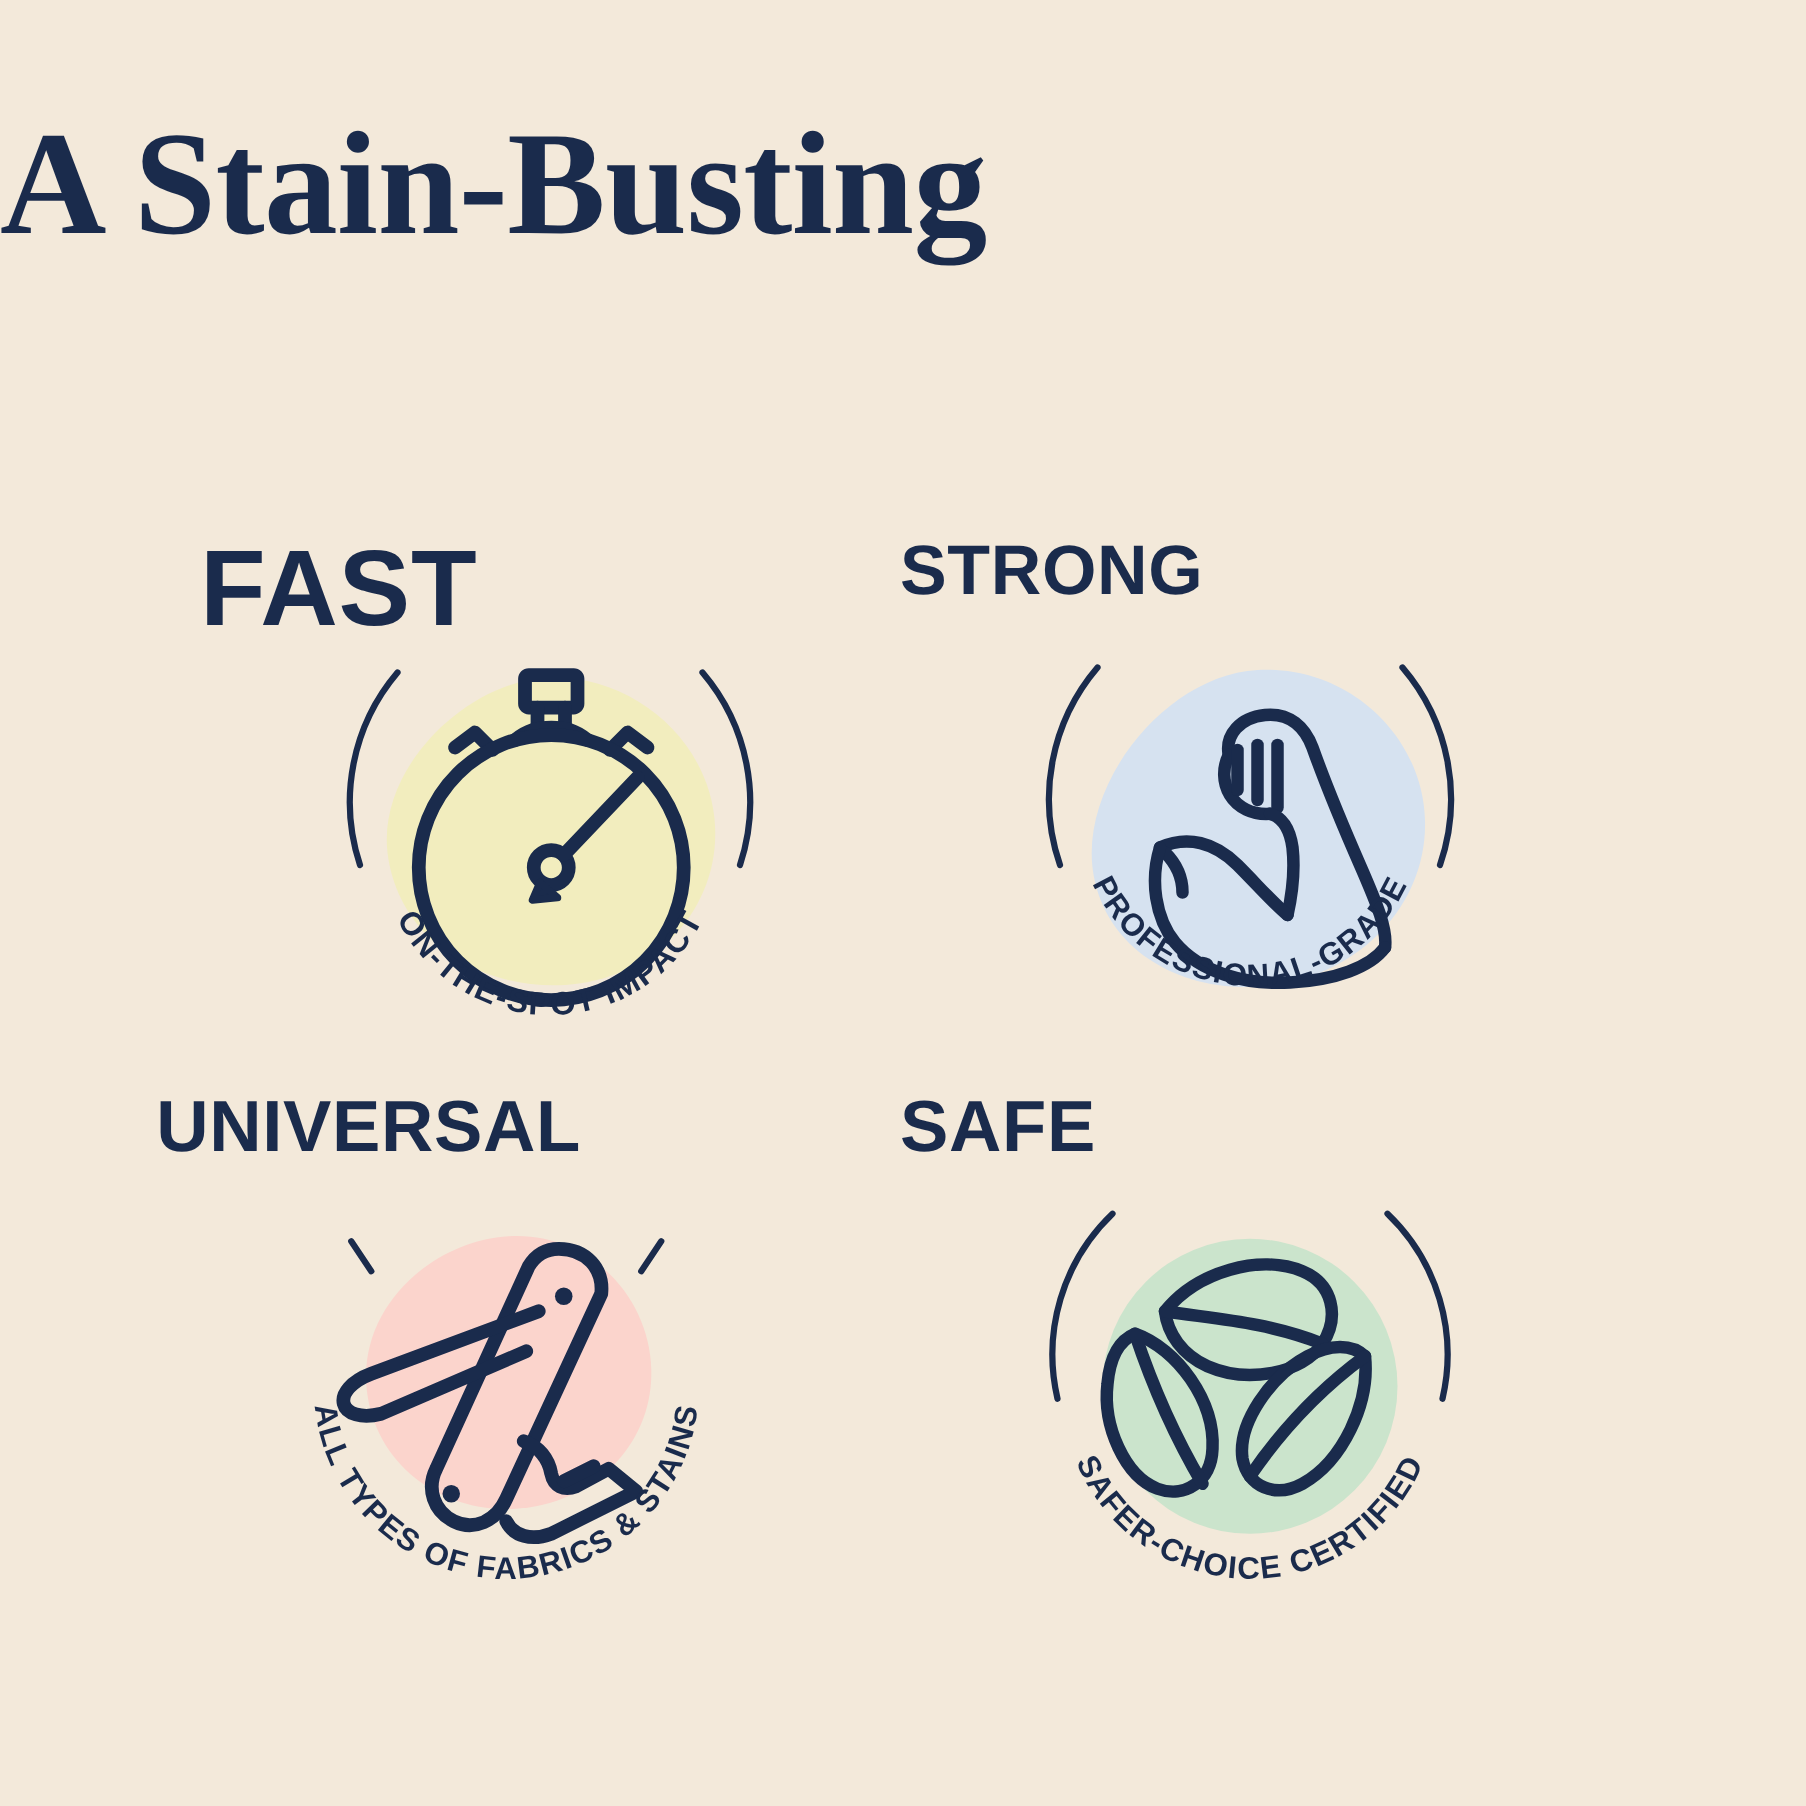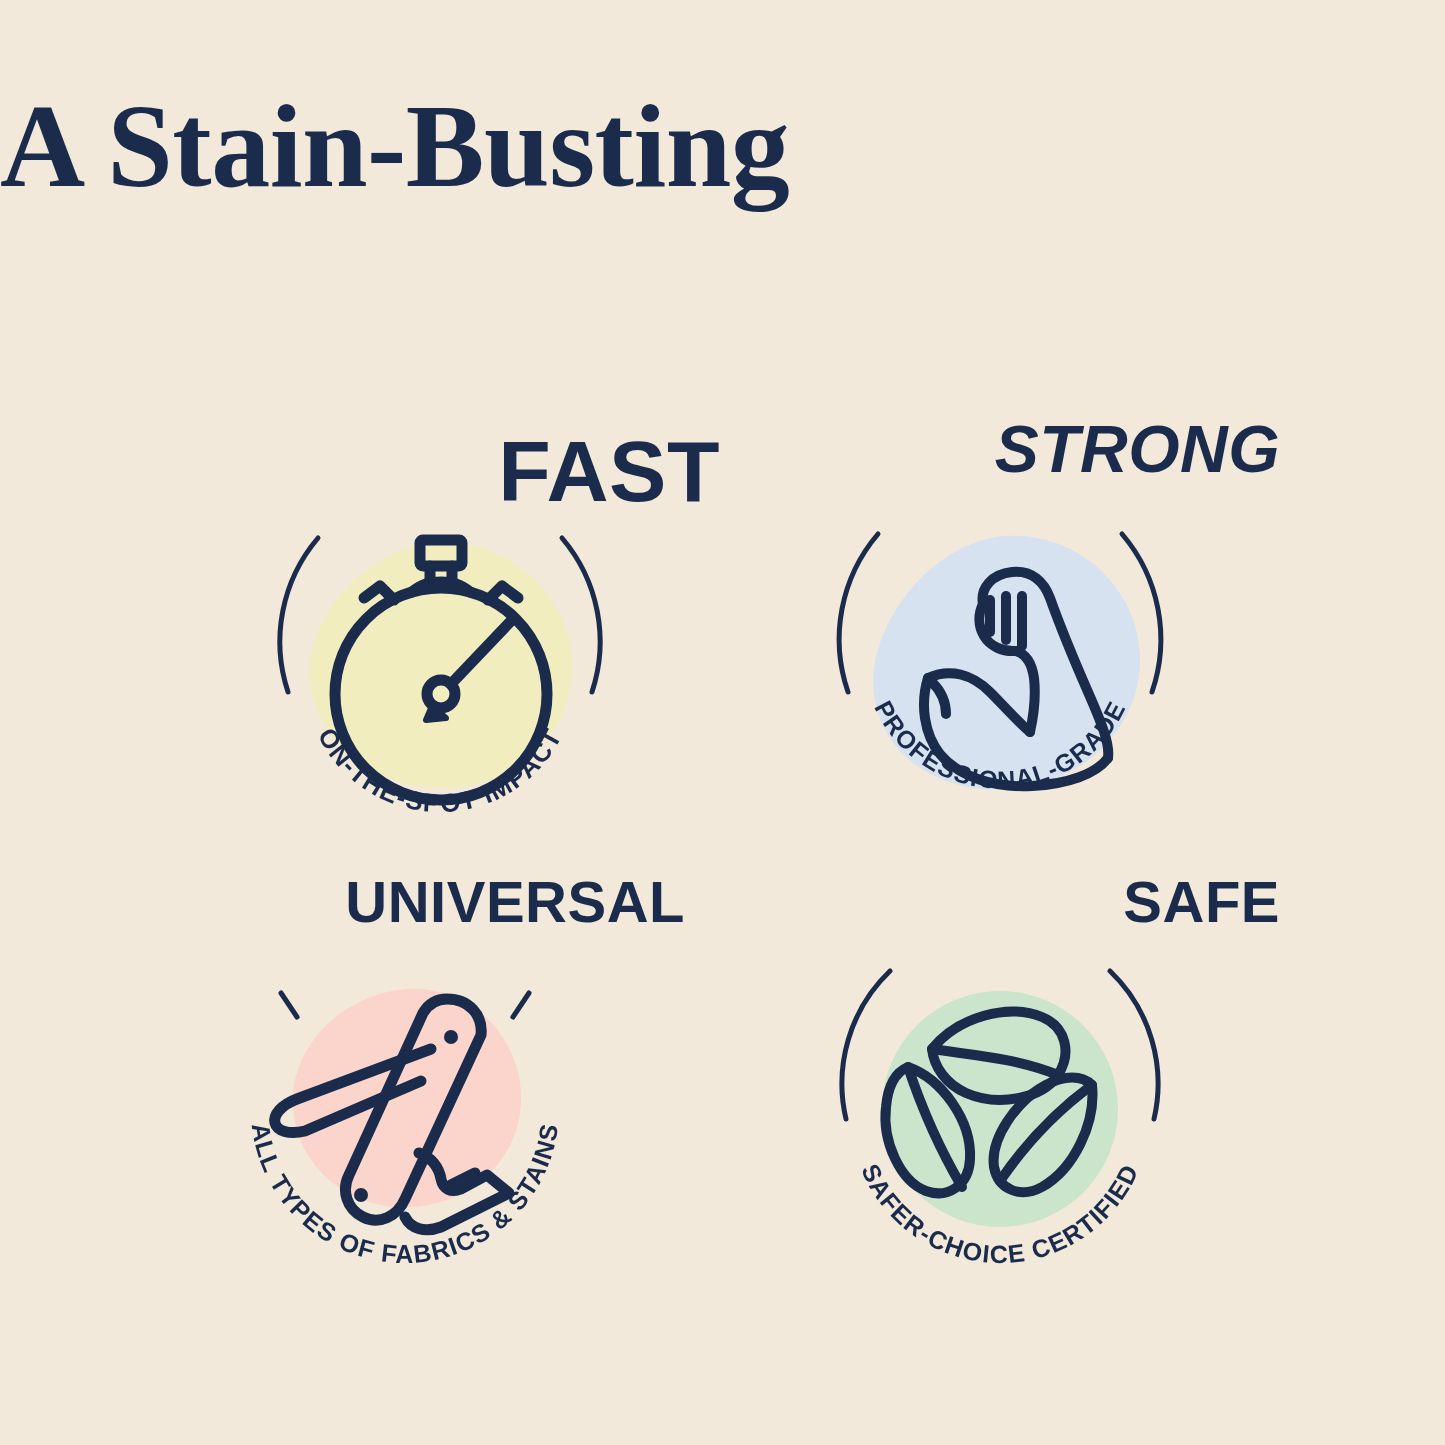--- a/index.html
+++ b/index.html
@@ -58,30 +58,30 @@
   .badge.pos-fast     { left: 160px;  top: 0px; }
   .badge.pos-strong   { left: 720px;  top: 0px; }
   .badge.pos-universal{ left: 125px;  top: 455px; }
   .badge.pos-safe     { left: 720px;  top: 455px; }
 
   .badge-label {
     position: absolute;
     left: 0;
     top: 0;
     width: 560px;
-    text-align: right;
+    text-align: left;
     font-family: "Liberation Sans", "DejaVu Sans", sans-serif;
     font-weight: bold;
     color: #1A2B4C;
     letter-spacing: 0.5px;
     user-select: none;
     line-height: 1;
   }
   .badge.pos-fast .badge-label      { font-size: 86px; top: 28px; }
-  .badge.pos-strong .badge-label    { font-size: 66px; top: 16px; font-style: italic; }
+  .badge.pos-strong .badge-label    { font-size: 56px; top: 28px; }
   .badge.pos-universal .badge-label { font-size: 58px; top: 18px; }
   .badge.pos-safe .badge-label      { font-size: 58px; top: 18px; }
 
   .badge-art {
     position: absolute;
     left: 50%;
     transform: translateX(-50%);
   }
   .badge.pos-fast .badge-art,
   .badge.pos-strong .badge-art     { top: 96px; }

